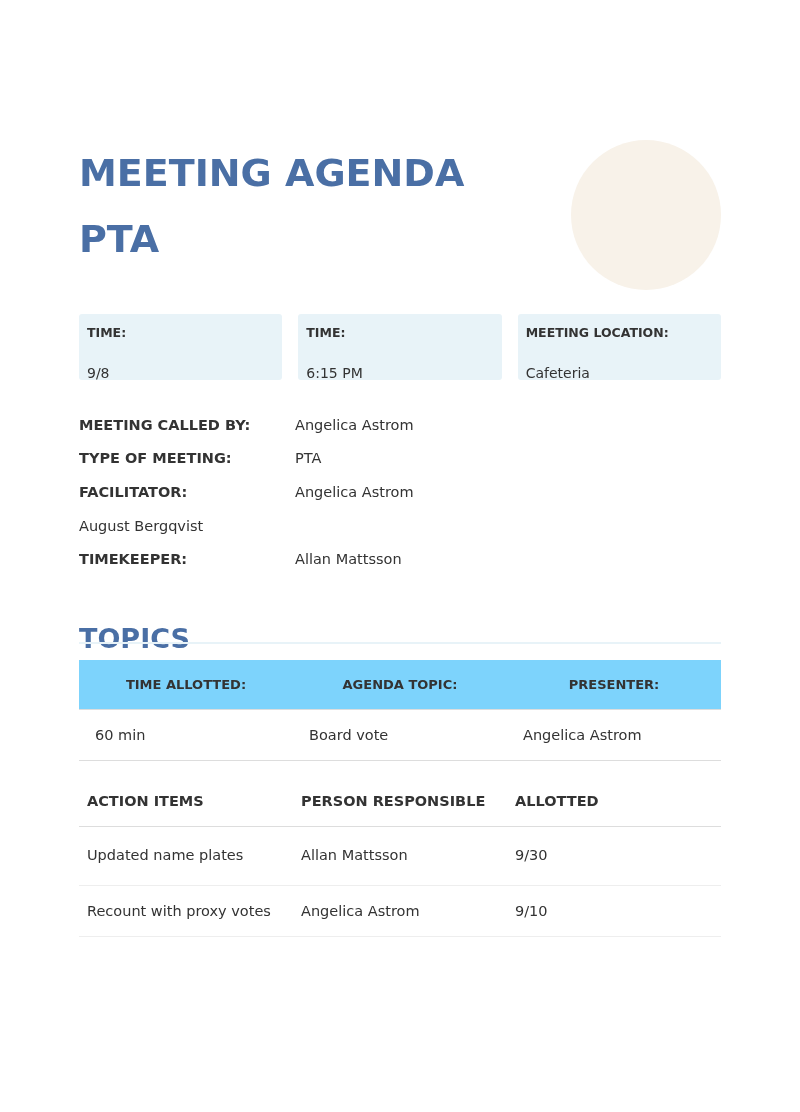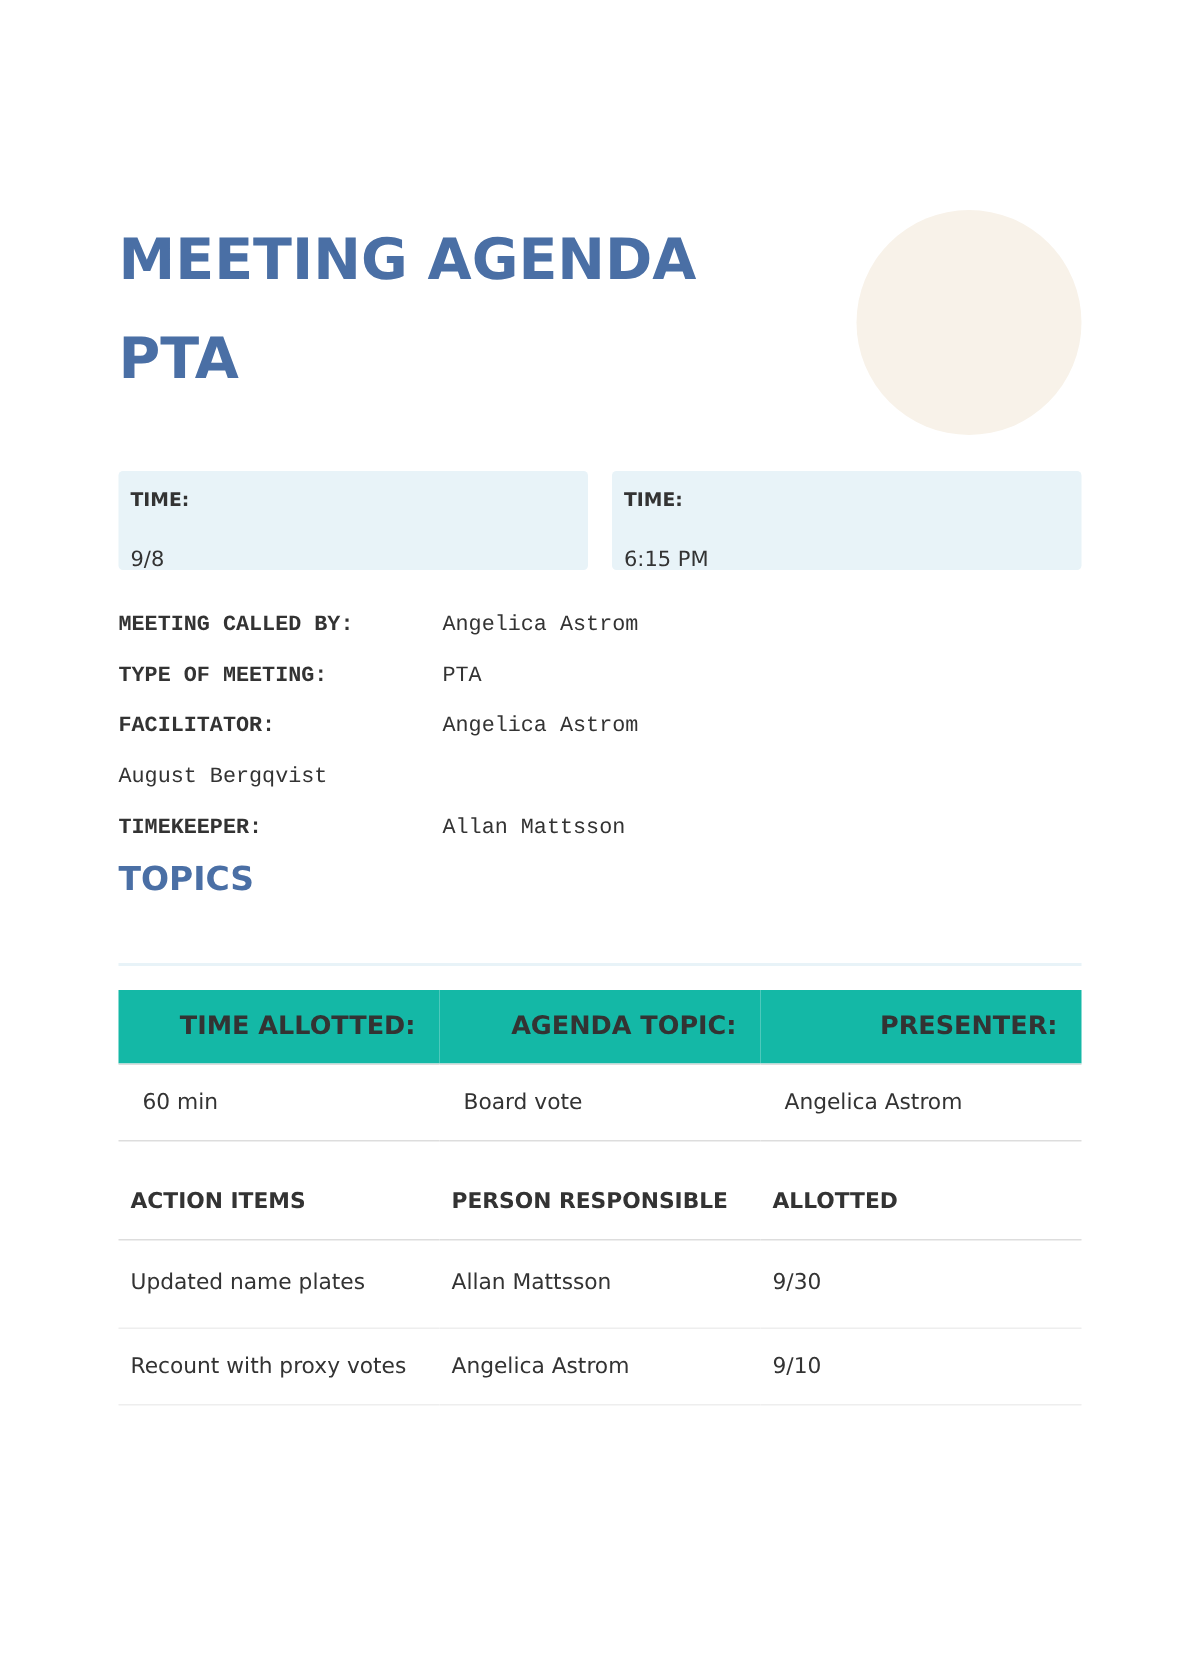--- a/index.html
+++ b/index.html
@@ -38,43 +38,43 @@
       line-height: 16px; white-space: nowrap;
     }
     .info-box .value {
       margin-top: 23px; font-size: 14px; color: #333; line-height: 18px;
       white-space: nowrap;
     }
 
     .details {
       position: absolute; left: 79px; top: 404px; width: 642px;
     }
-    .detail-row { display: flex; height: 33.7px; align-items: flex-start; font-family: Liberation Mono, monospace; }
+    .detail-row { display: flex; height: 33.7px; align-items: flex-end; }
     .detail-row .dlabel {
       width: 216px; font-size: 14.5px; font-weight: bold; color: #333;
       line-height: 26px; white-space: nowrap;
     }
     .detail-row .dvalue {
       font-size: 14.5px; color: #333; line-height: 26px; white-space: nowrap;
     }
 
     .topics-heading {
-      position: absolute; left: 79px; top: 568px;
-      font-size: 22px; font-weight: bold; color: #4a6fa5; line-height: 38px;
+      position: absolute; left: 79px; top: 620px;
+      font-size: 27px; font-weight: bold; color: #4a6fa5; line-height: 38px;
     }
     .topics-divider {
       position: absolute; left: 79px; top: 642px; width: 642px; height: 2px;
       background: #e8f3f8;
     }
 
     table { border-collapse: collapse; width: 642px; table-layout: fixed; }
     .topics-table { position: absolute; left: 79px; top: 660px; }
     .topics-table th {
-      background: #14b8a6; height: 49px; text-align: right;
-      font-size: 17px; font-weight: bold; color: #333;
+      background: #7dd3fc; height: 49px; text-align: center;
+      font-size: 13px; font-weight: bold; color: #333;
       padding: 0 16px; border-bottom: 1px solid #dddddd; white-space: nowrap;
     }
     .topics-table td {
       height: 51px; font-size: 14.5px; color: #333; padding: 0 16px;
       border-bottom: 1px solid #dddddd; white-space: nowrap;
     }
 
     .actions-table { position: absolute; left: 79px; top: 776px; }
     .actions-table th {
       height: 50px; text-align: left; font-size: 14.5px; font-weight: bold;
@@ -98,20 +98,24 @@
 <div class="deco-circle"></div>
 
 <div class="info-boxes">
   <div class="info-box">
     <div class="label">TIME:</div>
     <div class="value">9/8</div>
   </div>
   <div class="info-box">
     <div class="label">TIME:</div>
     <div class="value">6:15 PM</div>
+  </div>
+  <div class="info-box">
+    <div class="label">MEETING LOCATION:</div>
+    <div class="value">Cafeteria</div>
   </div>
 </div>
 
 <div class="details">
   <div class="detail-row">
     <div class="dlabel">MEETING CALLED BY:</div>
     <div class="dvalue">Angelica Astrom</div>
   </div>
   <div class="detail-row">
     <div class="dlabel">TYPE OF MEETING:</div>

